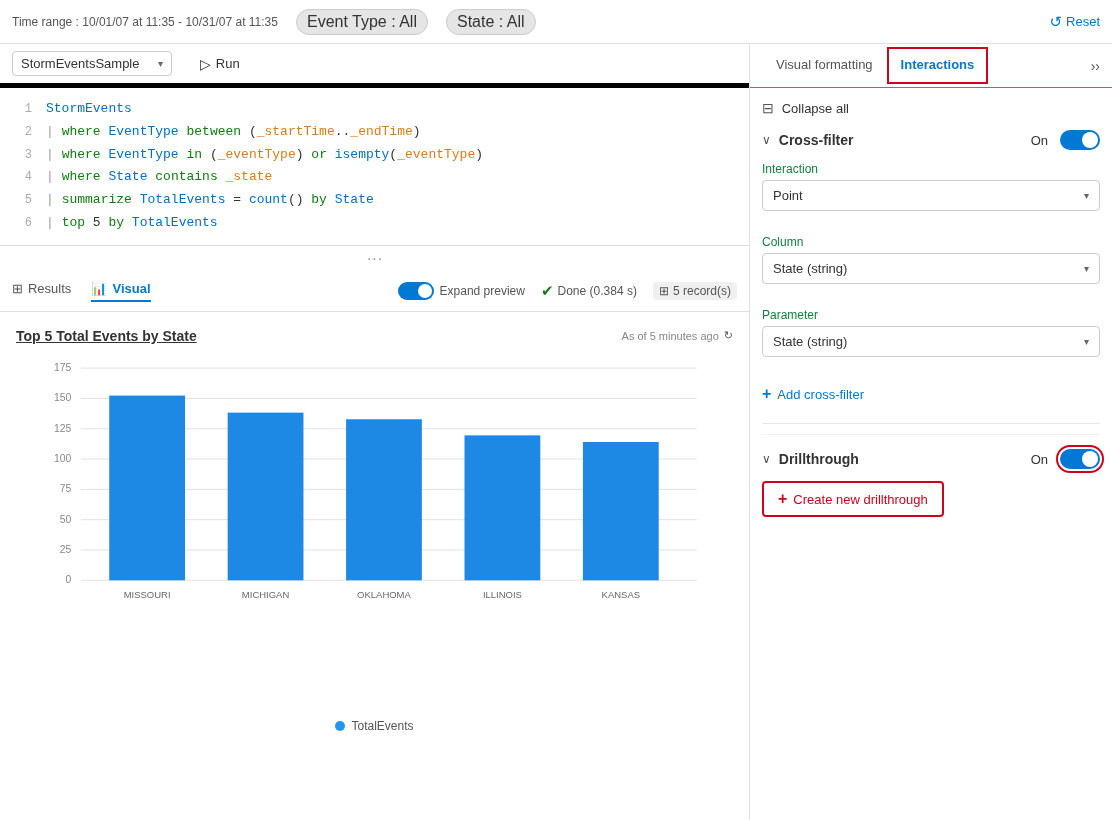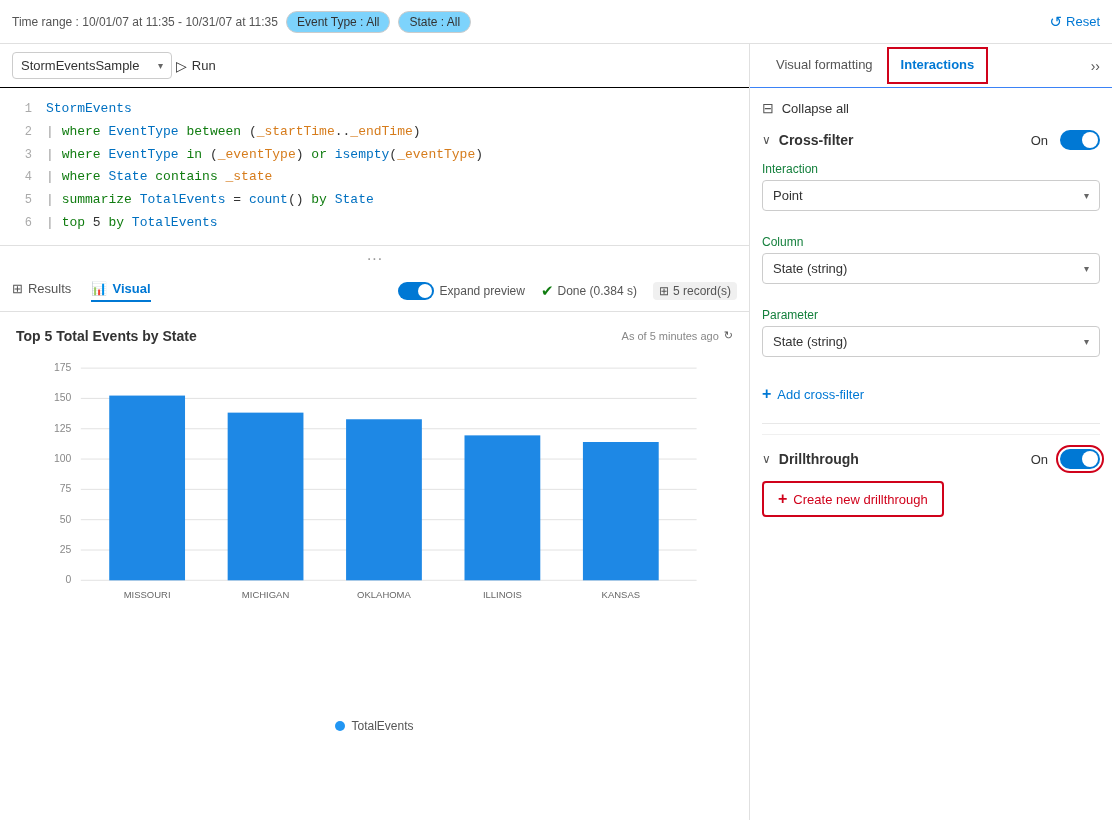--- a/index.html
+++ b/index.html
@@ -1,42 +1,42 @@
 <!DOCTYPE html>
 <html><head>
   <meta charset="utf-8">
   <style>
     * { box-sizing: border-box; margin: 0; padding: 0; }
     body { font-family: 'Segoe UI', Arial, sans-serif; font-size: 13px; background: #fff; color: #333; width: 1112px; height: 820px; overflow: hidden; }
 
     
     .top-bar {
       display: flex; align-items: center; padding: 8px 12px; border-bottom: 1px solid #e0e0e0;
-      gap: 8px; background: #fff; height: 44px;
+      gap: 18px; background: #fff; height: 44px;
     }
     .top-bar-label { font-size: 12px; color: #555; }
     .filter-pill {
-      border: 1px solid #ccc; border-radius: 14px; padding: 3px 10px; font-size: 12px; color: #333; background: #7dd3fc;
+      border: 1px solid #ccc; border-radius: 14px; padding: 3px 10px; font-size: 16px; color: #333; background: #e5e5e5;
     }
     .reset-btn {
       margin-left: auto; display: flex; align-items: center; gap: 4px; color: #0078d4; font-size: 13px;
       cursor: pointer; border: none; background: none;
     }
     .reset-icon { font-size: 15px; }
 
     
     .main-layout { display: flex; height: calc(820px - 44px); }
 
     
     .left-panel { flex: 0 0 750px; display: flex; flex-direction: column; border-right: 1px solid #e0e0e0; }
 
     
     .query-bar {
-      display: flex; padding: 8px 12px; border-bottom: 1px solid #000000;
-      gap: 4px; height: 44px;
+      display: flex; align-items: center; padding: 8px 12px; border-bottom: 5px solid #000000;
+      gap: 28px; height: 44px;
     }
     .db-select {
       border: 1px solid #ccc; border-radius: 4px; padding: 4px 8px; font-size: 13px;
       display: flex; align-items: center; gap: 6px; min-width: 160px; cursor: pointer;
     }
     .chevron-down { font-size: 10px; color: #666; margin-left: auto; }
     .run-btn {
       display: flex; align-items: center; gap: 5px; color: #333; font-size: 13px;
       cursor: pointer; border: none; background: none;
     }
@@ -75,21 +75,21 @@
       content: ''; position: absolute; right: 2px; top: 2px; width: 14px; height: 14px;
       background: white; border-radius: 50%;
     }
     .done-badge { display: flex; align-items: center; gap: 4px; }
     .check-circle { color: #107c10; font-size: 15px; }
     .records-badge { display: flex; align-items: center; gap: 4px; background: #f0f0f0; padding: 2px 6px; border-radius: 4px; }
 
     
     .chart-area { flex: 1; padding: 16px; overflow: hidden; }
     .chart-title-row { display: flex; align-items: center; justify-content: space-between; margin-bottom: 8px; }
-    .chart-title { font-size: 14px; font-weight: 600; color: #333; }
+    .chart-title { font-size: 14px; font-weight: 600; color: #333; text-decoration: underline; }
     .chart-timestamp { font-size: 11px; color: #888; display: flex; align-items: center; gap: 5px; }
     .refresh-icon { cursor: pointer; color: #555; }
     .chart-svg { width: 100%; height: 100%; }
     .chart-legend { display: flex; align-items: center; justify-content: center; gap: 6px; margin-top: 4px; font-size: 12px; color: #555; }
     .legend-dot { width: 10px; height: 10px; border-radius: 50%; background: #2196f3; display: inline-block; }
 
     
     .right-panel { flex: 1; display: flex; flex-direction: column; background: #fff; overflow-y: auto; }
 
     

